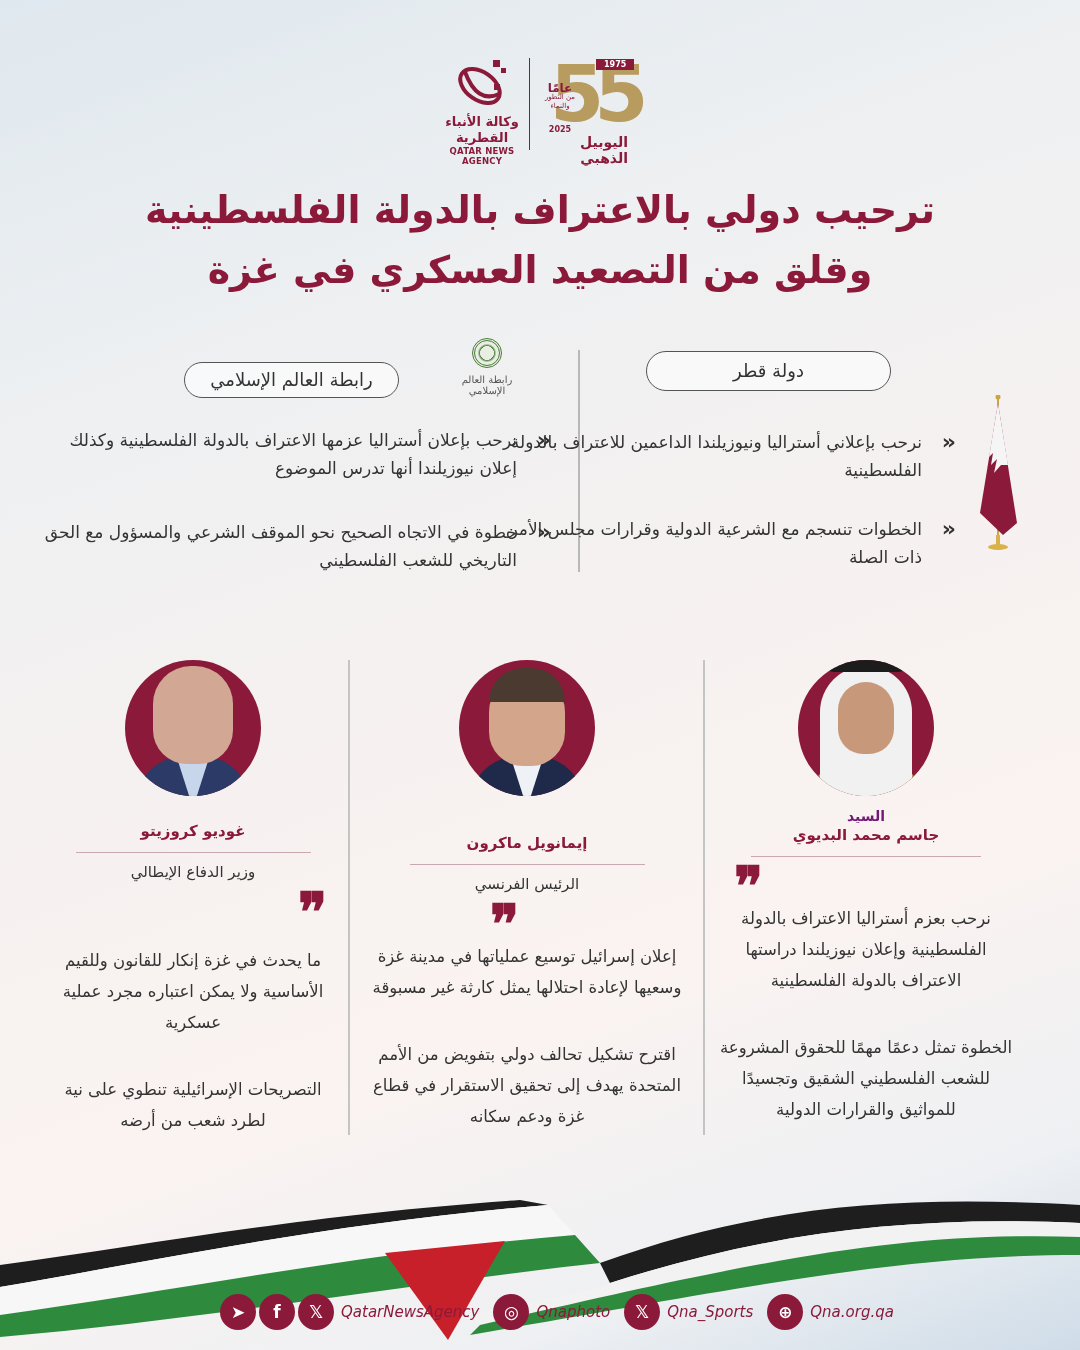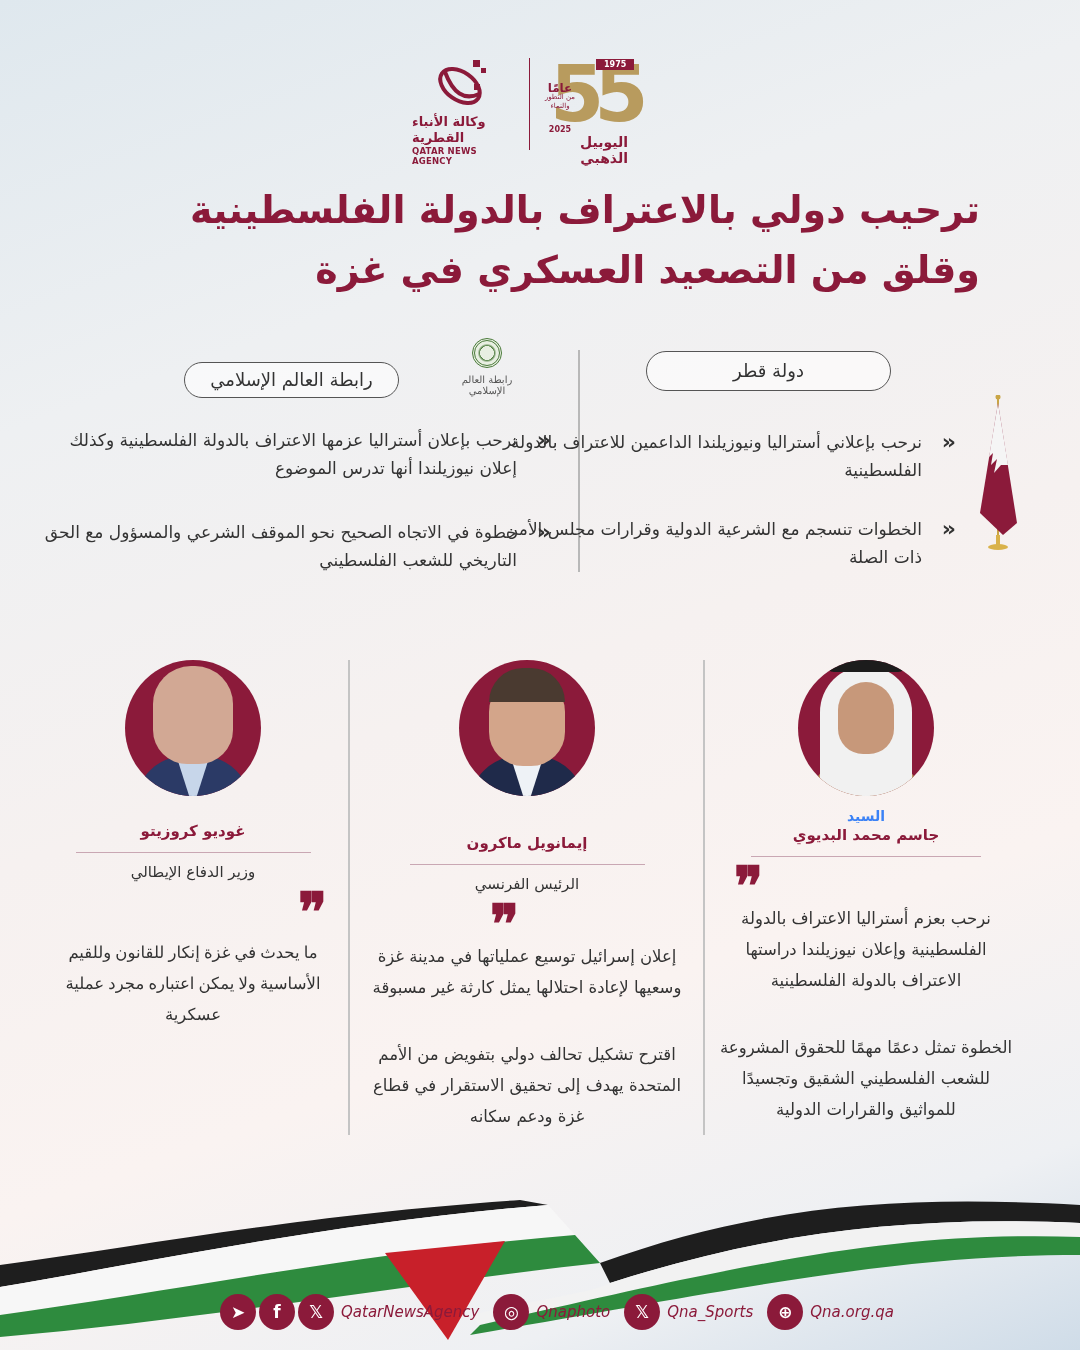--- a/index.html
+++ b/index.html
@@ -7,34 +7,34 @@
   body {
     font-family: "DejaVu Sans", "Liberation Sans", sans-serif;
     background: linear-gradient(160deg, #dfe8ee 0%, #eef0f2 25%, #f6f1f0 50%, #faf3f1 70%, #eef0f3 88%, #cfdce8 100%);
     position: relative;
     color: #3b3b3b;
   }
   .abs { position: absolute; }
 
   
   .logos { left: 0; top: 50px; width: 1080px; height: 110px; }
-  .qna-logo { position: absolute; left: 412px; top: 4px; width: 100px; height: 100px; text-align: left; }
+  .qna-logo { position: absolute; left: 432px; top: 4px; width: 100px; height: 100px; text-align: center; }
   .qna-mark { width: 70px; height: 60px; margin: 0 auto; position: relative; }
   .qna-ar { font-size: 13px; font-weight: bold; color: #8b1a3a; line-height: 16px; direction: rtl; }
   .qna-en { font-size: 8.5px; font-weight: bold; color: #8b1a3a; letter-spacing: 0.2px; direction: ltr; }
   .logo-divider { position: absolute; left: 529px; top: 8px; width: 1px; height: 92px; background: #8b1a3a; }
   .jubilee { position: absolute; left: 536px; top: 4px; width: 100px; height: 100px; }
   .jub-year-top { position: absolute; left: 60px; top: 5px; background: #8b1a3a; color: #fff; font-size: 8px; padding: 1px 8px; font-weight: bold; direction: ltr; }
   .jub-55 { position: absolute; left: 14px; top: 0px; font-size: 78px; font-weight: bold; color: #b89b5e; line-height: 80px; letter-spacing: -10px; direction: ltr; font-family: "DejaVu Sans", sans-serif; }
   .jub-small { position: absolute; left: 4px; top: 30px; width: 40px; text-align: center; color: #8b1a3a; font-size: 7px; line-height: 9px; }
   .jub-small .big { font-size: 12px; font-weight: bold; }
   .jub-title { position: absolute; left: 0; top: 80px; width: 92px; text-align: right; color: #8b1a3a; font-size: 14px; font-weight: bold; }
 
   
-  .main-title { left: 100px; top: 180px; width: 880px; text-align: right; color: #8b1a3a; font-weight: bold; font-size: 38px; line-height: 60px; }
+  .main-title { left: 100px; top: 180px; width: 880px; text-align: center; color: #8b1a3a; font-weight: bold; font-size: 38px; line-height: 60px; }
 
   
   .section-pill {
     border: 1.5px solid #555; border-radius: 22px; background: rgba(255,255,255,0.6);
     height: 40px; text-align: center; font-size: 18px; line-height: 37px; color: #333;
   }
   .pill-qatar { left: 646px; top: 351px; width: 245px; }
   .pill-mwl { left: 184px; top: 362px; width: 215px; height: 36px; line-height: 33px; }
   .top-divider { left: 578px; top: 350px; width: 2px; height: 222px; background: #b8b8b8; }
 
@@ -57,21 +57,21 @@
 
   .person { text-align: center; direction: rtl; }
   .avatar {
     width: 136px; height: 136px; border-radius: 50%; background: #8b1a3a; margin: 0 auto; position: relative; overflow: hidden;
   }
   .avatar .face { position: absolute; left: 30px; top: 14px; width: 76px; height: 92px; border-radius: 38px 38px 34px 34px; background: #c99a7e; }
   .avatar .body { position: absolute; left: 10px; top: 96px; width: 116px; height: 60px; border-radius: 50px 50px 0 0; }
   .avatar .shirt { position: absolute; left: 52px; top: 98px; width: 32px; height: 40px; background: #eef2f6; clip-path: polygon(0 0,100% 0,60% 100%,40% 100%); }
   .avatar .hair { position: absolute; left: 30px; top: 8px; width: 76px; height: 34px; border-radius: 38px 38px 0 0; }
 
-  .p-title-small { font-size: 14px; font-weight: bold; color: #3b82f6; margin-top: 12px; line-height: 16px; }
+  .p-title-small { font-size: 14px; font-weight: bold; color: #701a75; margin-top: 12px; line-height: 16px; }
   .p-name { font-size: 15px; font-weight: bold; color: #8b1a3a; line-height: 22px; }
   .p-line { height: 1px; background: #c9a7b3; margin: 10px auto 8px; width: 230px; }
   .p-role { font-size: 15px; color: #333; line-height: 22px; }
   .quote-mark { font-size: 54px; font-weight: bold; color: #8b1a3a; line-height: 30px; height: 30px; font-family: "DejaVu Serif", serif; }
   .p-text { font-size: 16.5px; line-height: 31px; color: #333; }
 
   .person-gcc { left: 716px; top: 660px; width: 300px; }
   .person-fr { left: 362px; top: 630px; width: 330px; }
   .person-it { left: 58px; top: 660px; width: 270px; }
 
@@ -193,21 +193,22 @@
   <div class="avatar">
     <div class="body" style="background:#2b3a66;"></div>
     <div class="shirt" style="background:#c7d6ea;"></div>
     <div class="face" style="left:28px;top:6px;width:80px;height:98px;background:#d2a894;"></div>
   </div>
   <div style="height:24px;"></div>
   <div class="p-name">غوديو كروزيتو</div>
   <div class="p-line" style="width:235px;"></div>
   <div class="p-role">وزير الدفاع الإيطالي</div>
   <div class="quote-mark" style="margin-top:14px;text-align:left;padding-left:240px;direction:ltr;">❞</div>
-  <div class="p-text" style="margin-top:10px;font-family:Liberation Serif, serif;">ما يحدث في غزة إنكار للقانون وللقيم الأساسية ولا يمكن اعتباره مجرد عملية عسكرية</div>
+  <div class="p-text" style="margin-top:18px;">ما يحدث في غزة إنكار للقانون وللقيم الأساسية ولا يمكن اعتباره مجرد عملية عسكرية</div>
+  <div class="p-text" style="margin-top:36px;">التصريحات الإسرائيلية تنطوي على نية لطرد شعب من أرضه</div>
 </div>
 
 <div class="abs ribbon">
   <svg width="1080" height="175" viewBox="0 0 1080 175">
     <path d="M0 90 C150 70 300 40 520 25 L548 30 C330 48 160 85 0 112 Z" fill="#1e1e1e"></path>
     <path d="M0 112 C160 85 330 48 548 30 L575 60 C360 78 180 115 0 140 Z" fill="#f7f7f7"></path>
     <path d="M0 140 C180 115 360 78 575 60 L600 88 C400 110 200 145 0 162 Z" fill="#2e8b3e"></path>
     <path d="M600 88 C760 30 900 20 1080 30 L1080 48 C900 40 760 60 610 108 Z" fill="#1e1e1e"></path>
     <path d="M610 108 C760 60 900 40 1080 48 L1080 62 C900 56 760 85 480 150 L470 140 C560 120 590 118 610 108 Z" fill="#f2f2f2"></path>
     <path d="M480 150 C760 85 900 56 1080 62 L1080 80 C900 80 760 110 470 160 Z" fill="#2e8b3e"></path>

